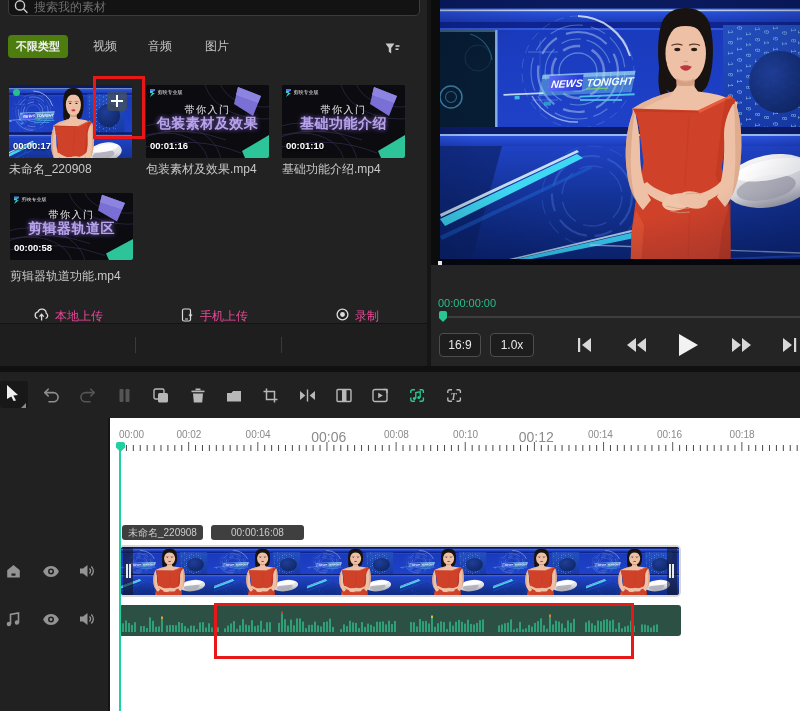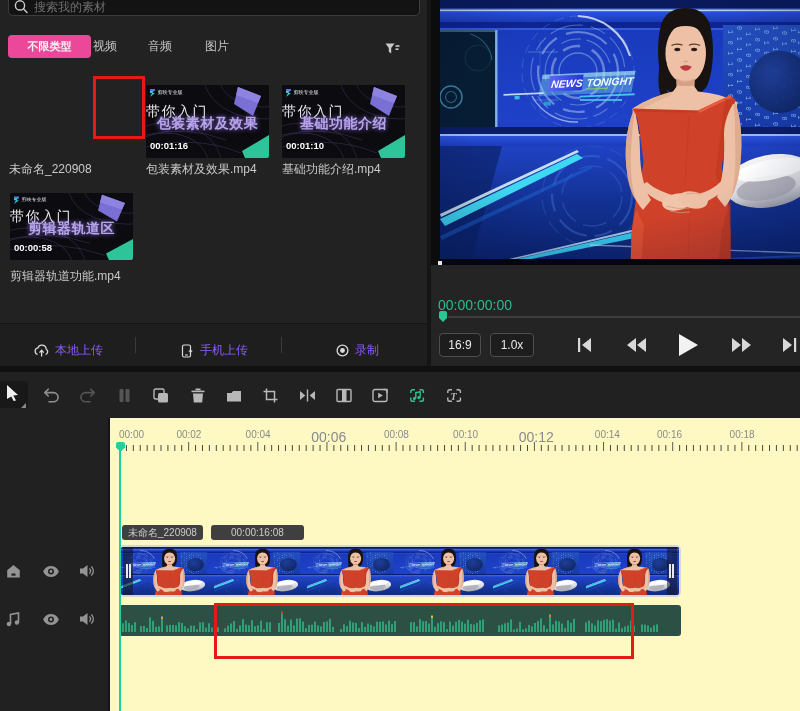--- a/index.html
+++ b/index.html
@@ -3,48 +3,59 @@
 <meta charset="utf-8">
 <style>
 *{margin:0;padding:0;box-sizing:border-box}
 html,body{width:800px;height:711px;background:#1e1e1e;font-family:"Liberation Sans",sans-serif;overflow:hidden}
 .abs{position:absolute}
 #stage{position:relative;width:800px;height:711px;background:#1e1e1e}
 .tab{position:absolute;top:35px;height:23px;line-height:23px;font-size:12px;color:#c3c3c3}
 .thumbtitle{position:absolute;font-size:12px;color:#c9c9c9}
 .dur{position:absolute;left:4px;bottom:7px;font-size:9.5px;font-weight:bold;color:#fff;text-shadow:0 1px 2px rgba(0,0,0,.8)}
 .vthumb{position:absolute;width:123px;height:73px;border-radius:2px;overflow:hidden;background:#0c0c12}
-.tt-small{position:absolute;width:100%;text-align:left;top:18px;font-size:14px;color:#ececec;letter-spacing:1.5px}
+.tt-small{position:absolute;width:100%;text-align:center;top:18px;font-size:10px;color:#ececec;letter-spacing:1.5px}
 .tt-big{position:absolute;width:100%;text-align:center;top:30px;font-size:14px;font-weight:bold;color:#b7a3ea;letter-spacing:.5px;text-shadow:0 0 5px rgba(150,120,230,.9)}
-.upbtn{position:absolute;top:329px;height:43px;display:flex;align-items:center;font-size:12px;color:#8b5cf6}
+.upbtn{position:absolute;top:308px;height:43px;display:flex;font-size:12px;color:#ec4899}
 .redrect{position:absolute;border:3px solid #e81818;z-index:50}
 </style>
 </head>
 <body>
 <div id="stage">
 
   <div class="abs" id="leftpanel" style="left:0;top:0;width:428px;height:366px;background:#222222;z-index:2">
 
     <div class="abs" style="left:8px;top:-12px;width:412px;height:28px;background:#131313;border:1px solid #3c3c3c;border-radius:5px"></div>
     <svg class="abs" style="left:13px;top:0" width="16" height="14" viewBox="0 0 16 14">
       <circle cx="7" cy="5.4" r="4.6" fill="none" stroke="#cccccc" stroke-width="1.4"></circle>
       <line x1="10.4" y1="8.8" x2="14" y2="12.4" stroke="#cccccc" stroke-width="1.4" stroke-linecap="round"></line>
     </svg>
     <div class="abs" style="left:34px;top:-1px;font-size:12px;color:#6e6e6e">搜索我的素材</div>
 
-    <div class="tab" style="left:8px;width:83px;background:#ec4899;border-radius:4px;text-align:center;color:#f2f2f2;font-weight:bold;font-size:11px">不限类型</div>
+    <div class="tab" style="left:8px;width:60px;background:#4d7c0f;border-radius:4px;text-align:center;color:#f2f2f2;font-weight:bold;font-size:11px">不限类型</div>
     <div class="tab" style="left:93px">视频</div>
     <div class="tab" style="left:148px">音频</div>
     <div class="tab" style="left:205px">图片</div>
     <svg class="abs" style="left:384px;top:41px" width="16" height="16" viewBox="0 0 16 16">
       <path d="M1.5 2.5 L10.5 2.5 L7.2 7 L7.2 12.5 L4.8 10.8 L4.8 7 Z" fill="#c9c9c9"></path>
       <rect x="11.5" y="4.2" width="4" height="1.6" fill="#c9c9c9"></rect>
       <rect x="11.5" y="7.4" width="3" height="1.6" fill="#c9c9c9"></rect>
     </svg>
 
+    <div class="vthumb" style="left:9px;top:85px">
+      <svg width="123" height="73" viewBox="73 0 330 196" preserveAspectRatio="none">
+          <use href="#studio"></use>
+        </svg>
+      <div class="abs" style="left:4px;top:4px;width:7px;height:7px;border-radius:50%;background:#27c08d"></div>
+      <div class="abs" style="left:98px;top:6px;width:20px;height:20px;background:rgba(70,80,90,.75);border-radius:4px">
+        <div class="abs" style="left:9px;top:4px;width:2px;height:12px;background:#fff"></div>
+        <div class="abs" style="left:4px;top:9px;width:12px;height:2px;background:#fff"></div>
+      </div>
+      <div class="dur">00:00:17</div>
+    </div>
     <div class="thumbtitle" style="left:9px;top:161px">未命名_220908</div>
 
     <div class="vthumb" style="left:146px;top:85px">
       <svg width="123" height="73" viewBox="0 0 123 73">
           <use href="#tut"></use>
         </svg>
       <div class="tt-small">带你入门</div>
       <div class="tt-big">包装素材及效果</div>
       <div class="dur">00:01:16</div>
     </div>
@@ -99,21 +110,21 @@
           <use href="#studio"></use>
       <rect width="360" height="265" fill="url(#vin)"></rect>
       <radialGradient id="vin" cx=".5" cy=".42" r=".75">
             <stop offset=".55" stop-color="#000b30" stop-opacity="0"></stop>
             <stop offset="1" stop-color="#000b30" stop-opacity=".28"></stop>
           </radialGradient>
         </svg>
     </div>
     <div class="abs" style="left:10px;top:261px;width:4px;height:4px;background:#e8e8e8"></div>
 
-    <div class="abs" style="left:10px;top:297px;font-size:14px;color:#27bd8f">00:00:00:00</div>
+    <div class="abs" style="left:10px;top:297px;font-size:11px;color:#27bd8f">00:00:00:00</div>
 
     <svg class="abs" style="left:10px;top:311px" width="10" height="11" viewBox="0 0 10 11">
       <path d="M1 2 Q1 0 3 0 L7 0 Q9 0 9 2 L9 7 L5 11 L1 7 Z" fill="#27c795"></path>
     </svg>
     <div class="abs" style="left:20px;top:316px;width:352px;height:2px;background:#3d3d3d"></div>
 
     <div class="abs" style="left:11px;top:333px;width:42px;height:24px;background:#1d1d1d;border:1px solid #4d4d4d;border-radius:4px;color:#e8e8e8;font-size:12px;text-align:center;line-height:22px">16:9</div>
     <div class="abs" style="left:62px;top:333px;width:44px;height:24px;background:#1d1d1d;border:1px solid #4d4d4d;border-radius:4px;color:#e8e8e8;font-size:12px;text-align:center;line-height:22px">1.0x</div>
 
     <svg class="abs" style="left:149px;top:338px" width="15" height="14" viewBox="0 0 15 14">
@@ -195,32 +206,32 @@
         <path d="M6.8 10.4 L6.8 4.6 L11.2 3.8 L11.2 9.6" fill="none" stroke="#2bc795" stroke-width="1.3"></path>
         <circle cx="5.4" cy="10.4" r="1.5" fill="#2bc795"></circle>
         <circle cx="9.8" cy="9.6" r="1.5" fill="#2bc795"></circle>
       </svg>
       <svg class="abs" style="left:445.5px;top:15.5px" width="16" height="15" viewBox="0 0 16 15">
         <path d="M1.8 5 L1.8 3.5 A1.8 1.8 0 0 1 3.6 1.7 L6 1.7 M10.5 1.7 L12.6 1.7 A1.8 1.8 0 0 1 14.4 3.5 L14.4 5 M14.4 9.5 L14.4 11.5 A1.8 1.8 0 0 1 12.6 13.3 L10.5 13.3 M6 13.3 L3.6 13.3 A1.8 1.8 0 0 1 1.8 11.5 L1.8 9.5" fill="none" stroke="#b8b8b8" stroke-width="1.4"></path>
         <text x="4.6" y="11.5" font-size="10" font-weight="bold" font-style="italic" font-family="Liberation Serif, serif" fill="#b8b8b8">T</text>
       </svg>
   </div>
 
-  <div class="abs" id="timeline" style="left:0;top:418px;width:800px;height:293px;background:#fef9c3;z-index:1">
+  <div class="abs" id="timeline" style="left:0;top:418px;width:800px;height:293px;background:#ffffff;z-index:1">
     <div class="abs" style="left:0;top:0;width:108px;height:293px;background:#212121"></div>
     <div class="abs" style="left:108px;top:0;width:1.5px;height:293px;background:#151515"></div>
 
     <div class="abs" style="left:119px;top:11px;width:32px;text-align:left;font-size:10px;color:#8a8a8a">00:00</div>
       <div class="abs" style="left:172.9px;top:11px;width:32px;text-align:center;font-size:10px;color:#8a8a8a">00:02</div>
       <div class="abs" style="left:242.1px;top:11px;width:32px;text-align:center;font-size:10px;color:#8a8a8a">00:04</div>
       <div class="abs" style="left:311.2px;top:11px;width:32px;text-align:center;font-size:14px;color:#8a8a8a">00:06</div>
       <div class="abs" style="left:380.4px;top:11px;width:32px;text-align:center;font-size:10px;color:#8a8a8a">00:08</div>
       <div class="abs" style="left:449.6px;top:11px;width:32px;text-align:center;font-size:10px;color:#8a8a8a">00:10</div>
       <div class="abs" style="left:518.7px;top:11px;width:32px;text-align:center;font-size:14px;color:#8a8a8a">00:12</div>
-      <div class="abs" style="left:587.9px;top:11px;width:32px;text-align:right;font-size:10px;color:#8a8a8a">00:14</div>
+      <div class="abs" style="left:587.9px;top:11px;width:32px;text-align:left;font-size:10px;color:#8a8a8a">00:14</div>
       <div class="abs" style="left:657.0px;top:11px;width:32px;text-align:left;font-size:10px;color:#8a8a8a">00:16</div>
       <div class="abs" style="left:726.1px;top:11px;width:32px;text-align:center;font-size:10px;color:#8a8a8a">00:18</div>
       <svg class="abs" style="left:119px;top:19px" width="682" height="15" viewBox="0 0 682 15">
         <rect x="0.00" y="5" width="1" height="9" fill="#5a5a5a"></rect>
         <rect x="6.92" y="8" width="1" height="6" fill="#484848"></rect>
         <rect x="13.83" y="8" width="1" height="6" fill="#484848"></rect>
         <rect x="20.74" y="8" width="1" height="6" fill="#484848"></rect>
         <rect x="27.66" y="8" width="1" height="6" fill="#484848"></rect>
         <rect x="34.57" y="8" width="1" height="6" fill="#484848"></rect>
         <rect x="41.49" y="8" width="1" height="6" fill="#484848"></rect>

